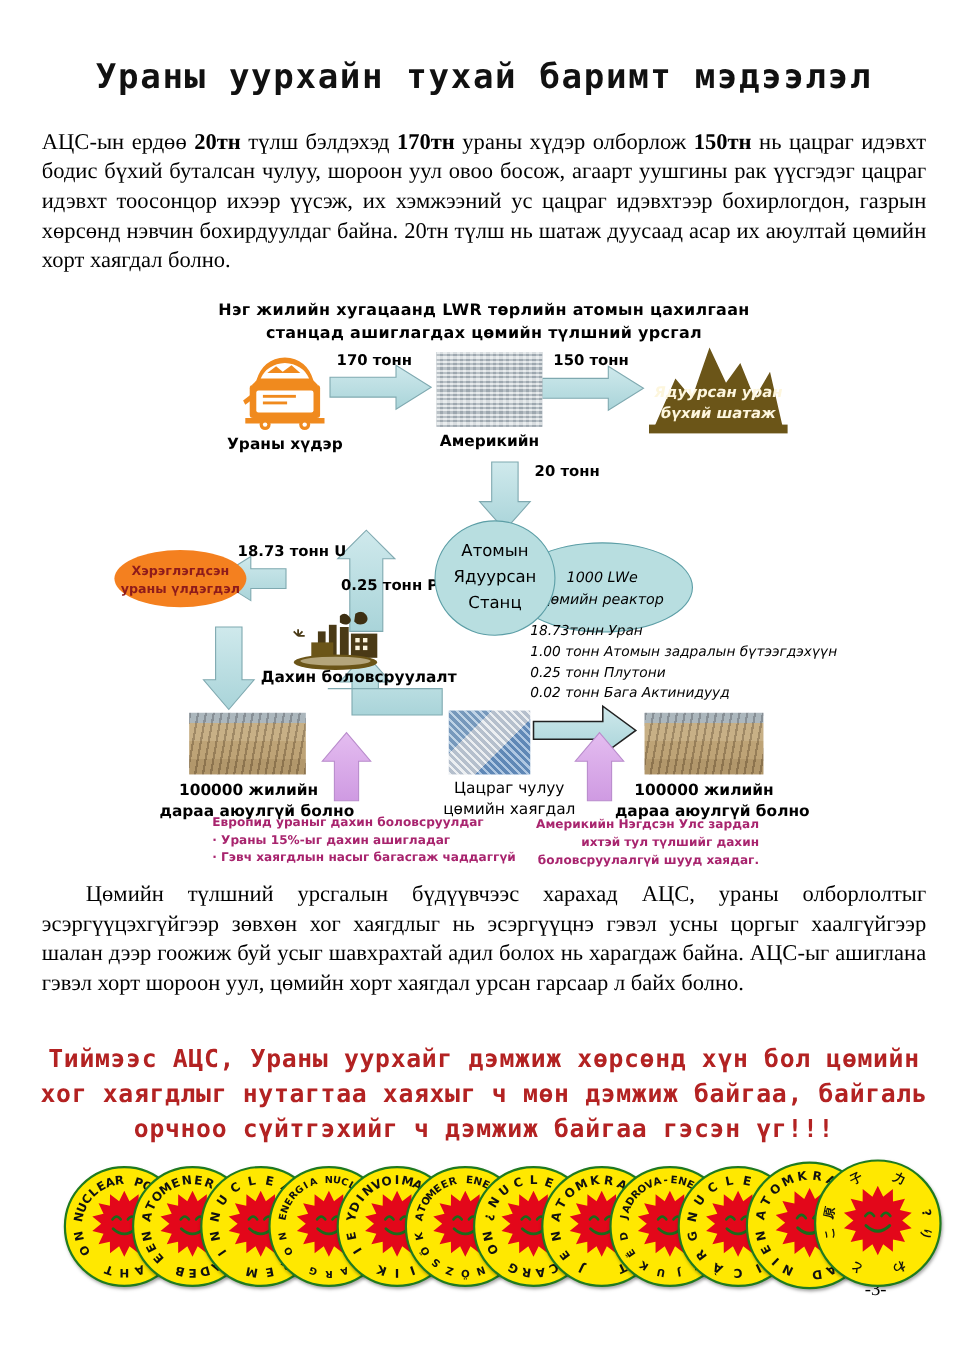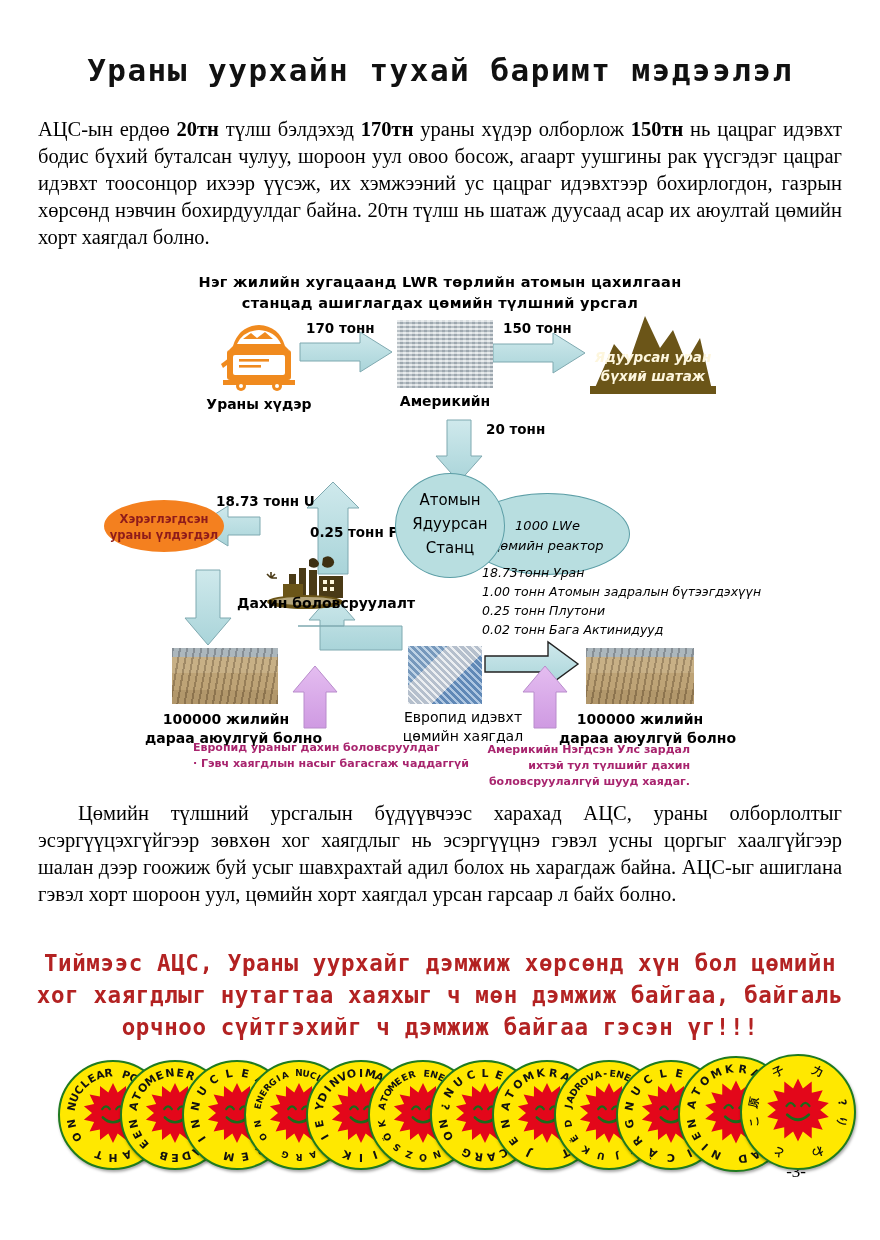--- a/index.html
+++ b/index.html
@@ -372,42 +372,43 @@
       <rect x="60" y="20" width="24" height="22" fill="#4a3a16"></rect>
       <rect x="64" y="24" width="4" height="4" fill="#fdf6dd"></rect>
       <rect x="71" y="24" width="4" height="4" fill="#fdf6dd"></rect>
       <rect x="64" y="31" width="4" height="4" fill="#fdf6dd"></rect>
       <rect x="71" y="31" width="4" height="4" fill="#fdf6dd"></rect>
       <ellipse cx="46" cy="46" rx="38" ry="7" fill="#6b5518"></ellipse>
       <ellipse cx="46" cy="45" rx="32" ry="4" fill="#fdf6dd" opacity=".5"></ellipse>
       <path d="M12 22 L16 18 M12 22 L8 18 M12 22 L12 16 M12 22 L18 22" stroke="#4a3a16" stroke-width="1.6" fill="none"></path>
     </svg>
   </div>
-  <div class="node-label" style="left:237px;top:327px;width:160px;">Дахин боловсруулалт</div>
+  <div class="node-label" style="left:237px;top:340px;width:160px;">Дахин боловсруулалт</div>
 
   <div class="photo photo-desert" style="left:172px;top:380px;width:106px;height:56px;"></div>
   <div class="node-label" style="left:145px;top:442px;width:162px;line-height:1.35;">
     <span>100000 жилийн</span><br>
     <span>дараа аюулгүй болно</span>
   </div>
 
   <div class="photo photo-pool" style="left:408px;top:378px;width:74px;height:58px;"></div>
   <div class="node-label" style="left:393px;top:440px;width:140px;line-height:1.35;font-weight:normal;">
-    <span>Европид идэвхт</span><br>
+    <span>Цацраг чулуу</span><br>
     <span>цөмийн хаягдал</span>
   </div>
 
   <div class="photo photo-desert" style="left:586px;top:380px;width:108px;height:56px;"></div>
   <div class="node-label" style="left:559px;top:442px;width:162px;line-height:1.35;">
     <span>100000 жилийн</span><br>
     <span>дараа аюулгүй болно</span>
   </div>
 
   <div class="annot" style="left:193px;top:472px;">
     <div>Европид ураныг дахин боловсруулдаг</div>
+    <div>· Ураны 15%-ыг дахин ашигладаг</div>
     <div>· Гэвч хаягдлын насыг багасгаж чаддаггүй</div>
   </div>
 
   <div class="annot center" style="left:470px;top:474px;width:220px;text-align:right;">
     <div>Америкийн Нэгдсэн Улс зардал</div>
     <div>ихтэй тул түлшийг дахин</div>
     <div>боловсруулалгүй шууд хаядаг.</div>
   </div>
 
 </div>

